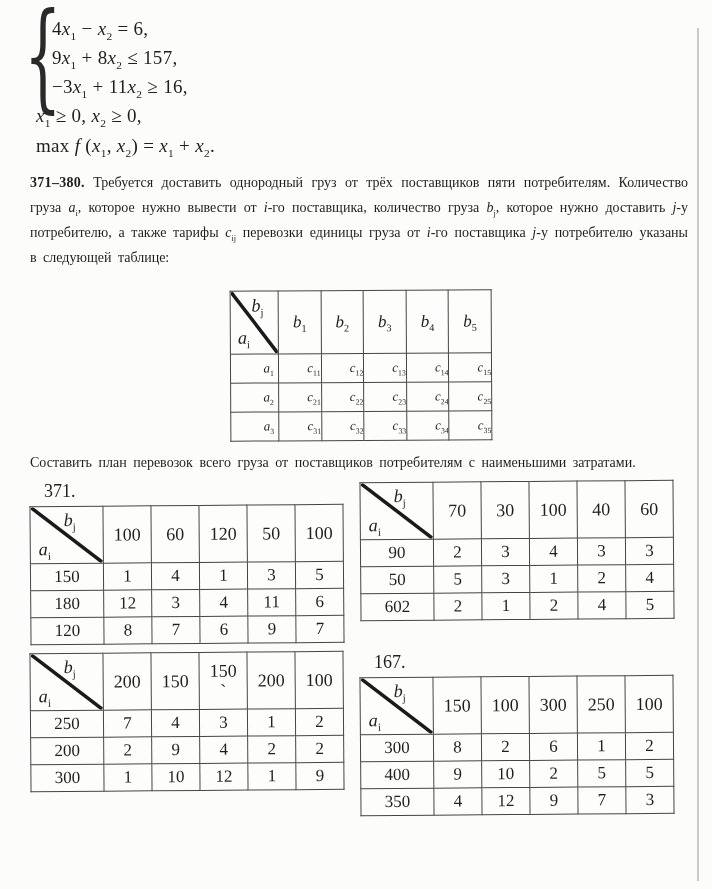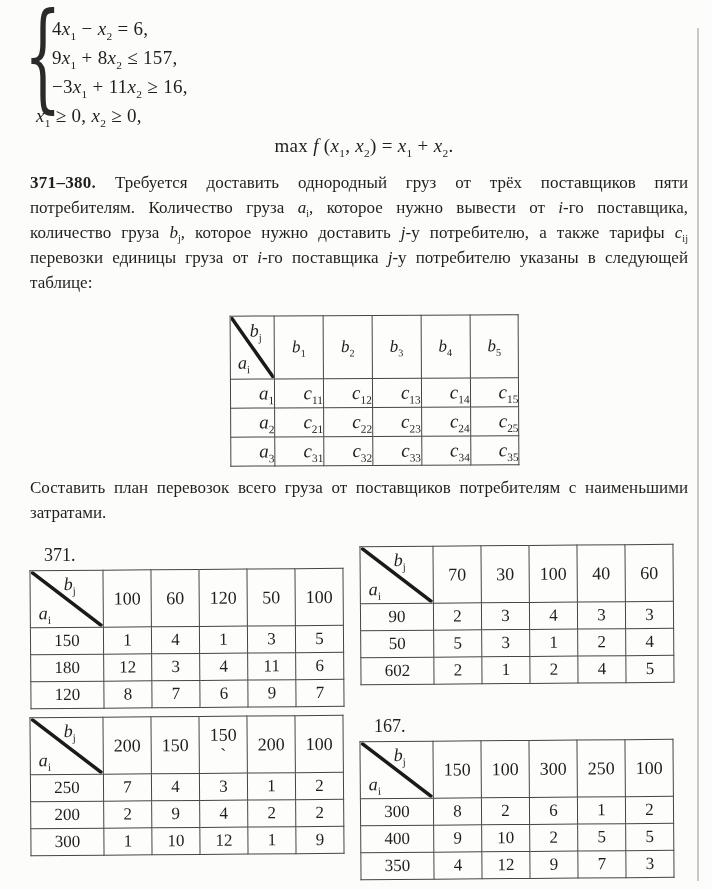--- a/index.html
+++ b/index.html
@@ -14,55 +14,55 @@
   
   .system{position:relative;margin-left:6px;padding-left:16px;}
   .brace{
     position:absolute;left:-12px;top:-17px;font-size:118px;line-height:1;
     font-family:"DejaVu Serif",serif;color:#2a2a2a;
     transform:scaleX(0.5);transform-origin:left top;font-weight:400;
   }
   .math-line{font-size:19px;line-height:29px;letter-spacing:.3px;}
   .math-line i{font-family:"Liberation Serif",serif;}
   .after-system{margin-left:6px;}
-  .objective{line-height:31px;text-align:center;}
+  .objective{line-height:31px;}
   sub{font-size:.6em;line-height:0;}
 
   
   .para{
-    margin:9px 0 0 0;font-size:17px;line-height:25px;text-align:justify;
+    margin:9px 0 0 0;font-size:14px;line-height:25px;text-align:justify;
     word-spacing:3px;width:658px;
   }
   .para b{letter-spacing:.3px;}
 
   
   table.t-table{border-collapse:collapse;table-layout:fixed;background:#fdfdfc;}
   .t-table td{
     border:1.4px solid #454545;text-align:center;vertical-align:middle;
     padding:0;overflow:hidden;
   }
   .corner{position:relative;font-family:Liberation Serif, serif;}
   .corner svg.diag{position:absolute;top:0;left:0;width:100%;height:100%;display:block;}
   .corner svg.diag line{stroke:#1a1a1a;stroke-width:3.5;}
   .corner .ct{position:absolute;font-style:normal;}
   .corner .cb{position:absolute;font-style:normal;}
 
   
   .gen-wrap{width:262px;margin:20px auto 0 auto;transform:rotate(-0.3deg);}
   .gen col.c0{width:62px;} .gen col.cN{width:40px;}
   .gen tr:first-child td{height:62px;}
-  .gen tr + tr td{height:28px;font-size:19px;padding-left:28px;}
+  .gen tr + tr td{height:28px;font-size:13px;padding-left:28px;}
   .gen td{font-size:17px;}
   .gen .corner .ct{top:4px;left:44%;font-size:18px;}
   .gen .corner .cb{bottom:5px;left:7px;font-size:18px;}
 
   
   .probs{
     display:grid;grid-template-columns:322px 330px;column-gap:26px;row-gap:26px;
-    margin:20px 0 0 0;
+    margin:6px 0 0 0;
     gap:8px;
   }
   .prob-label{font-size:18px;margin:0 0 3px 14px;}
   .prob table{transform:rotate(-0.45deg);}
   .prob col.c0{width:73px;} .prob col.cN{width:48px;}
   .prob tr:first-child td{height:56px;font-size:18px;white-space:pre-line;line-height:20px;}
   .prob tr + tr td{height:26px;font-size:17px;}
   .prob .corner .ct{top:3px;left:46%;font-size:18px;}
   .prob .corner .cb{bottom:4px;left:8px;font-size:18px;}
 

